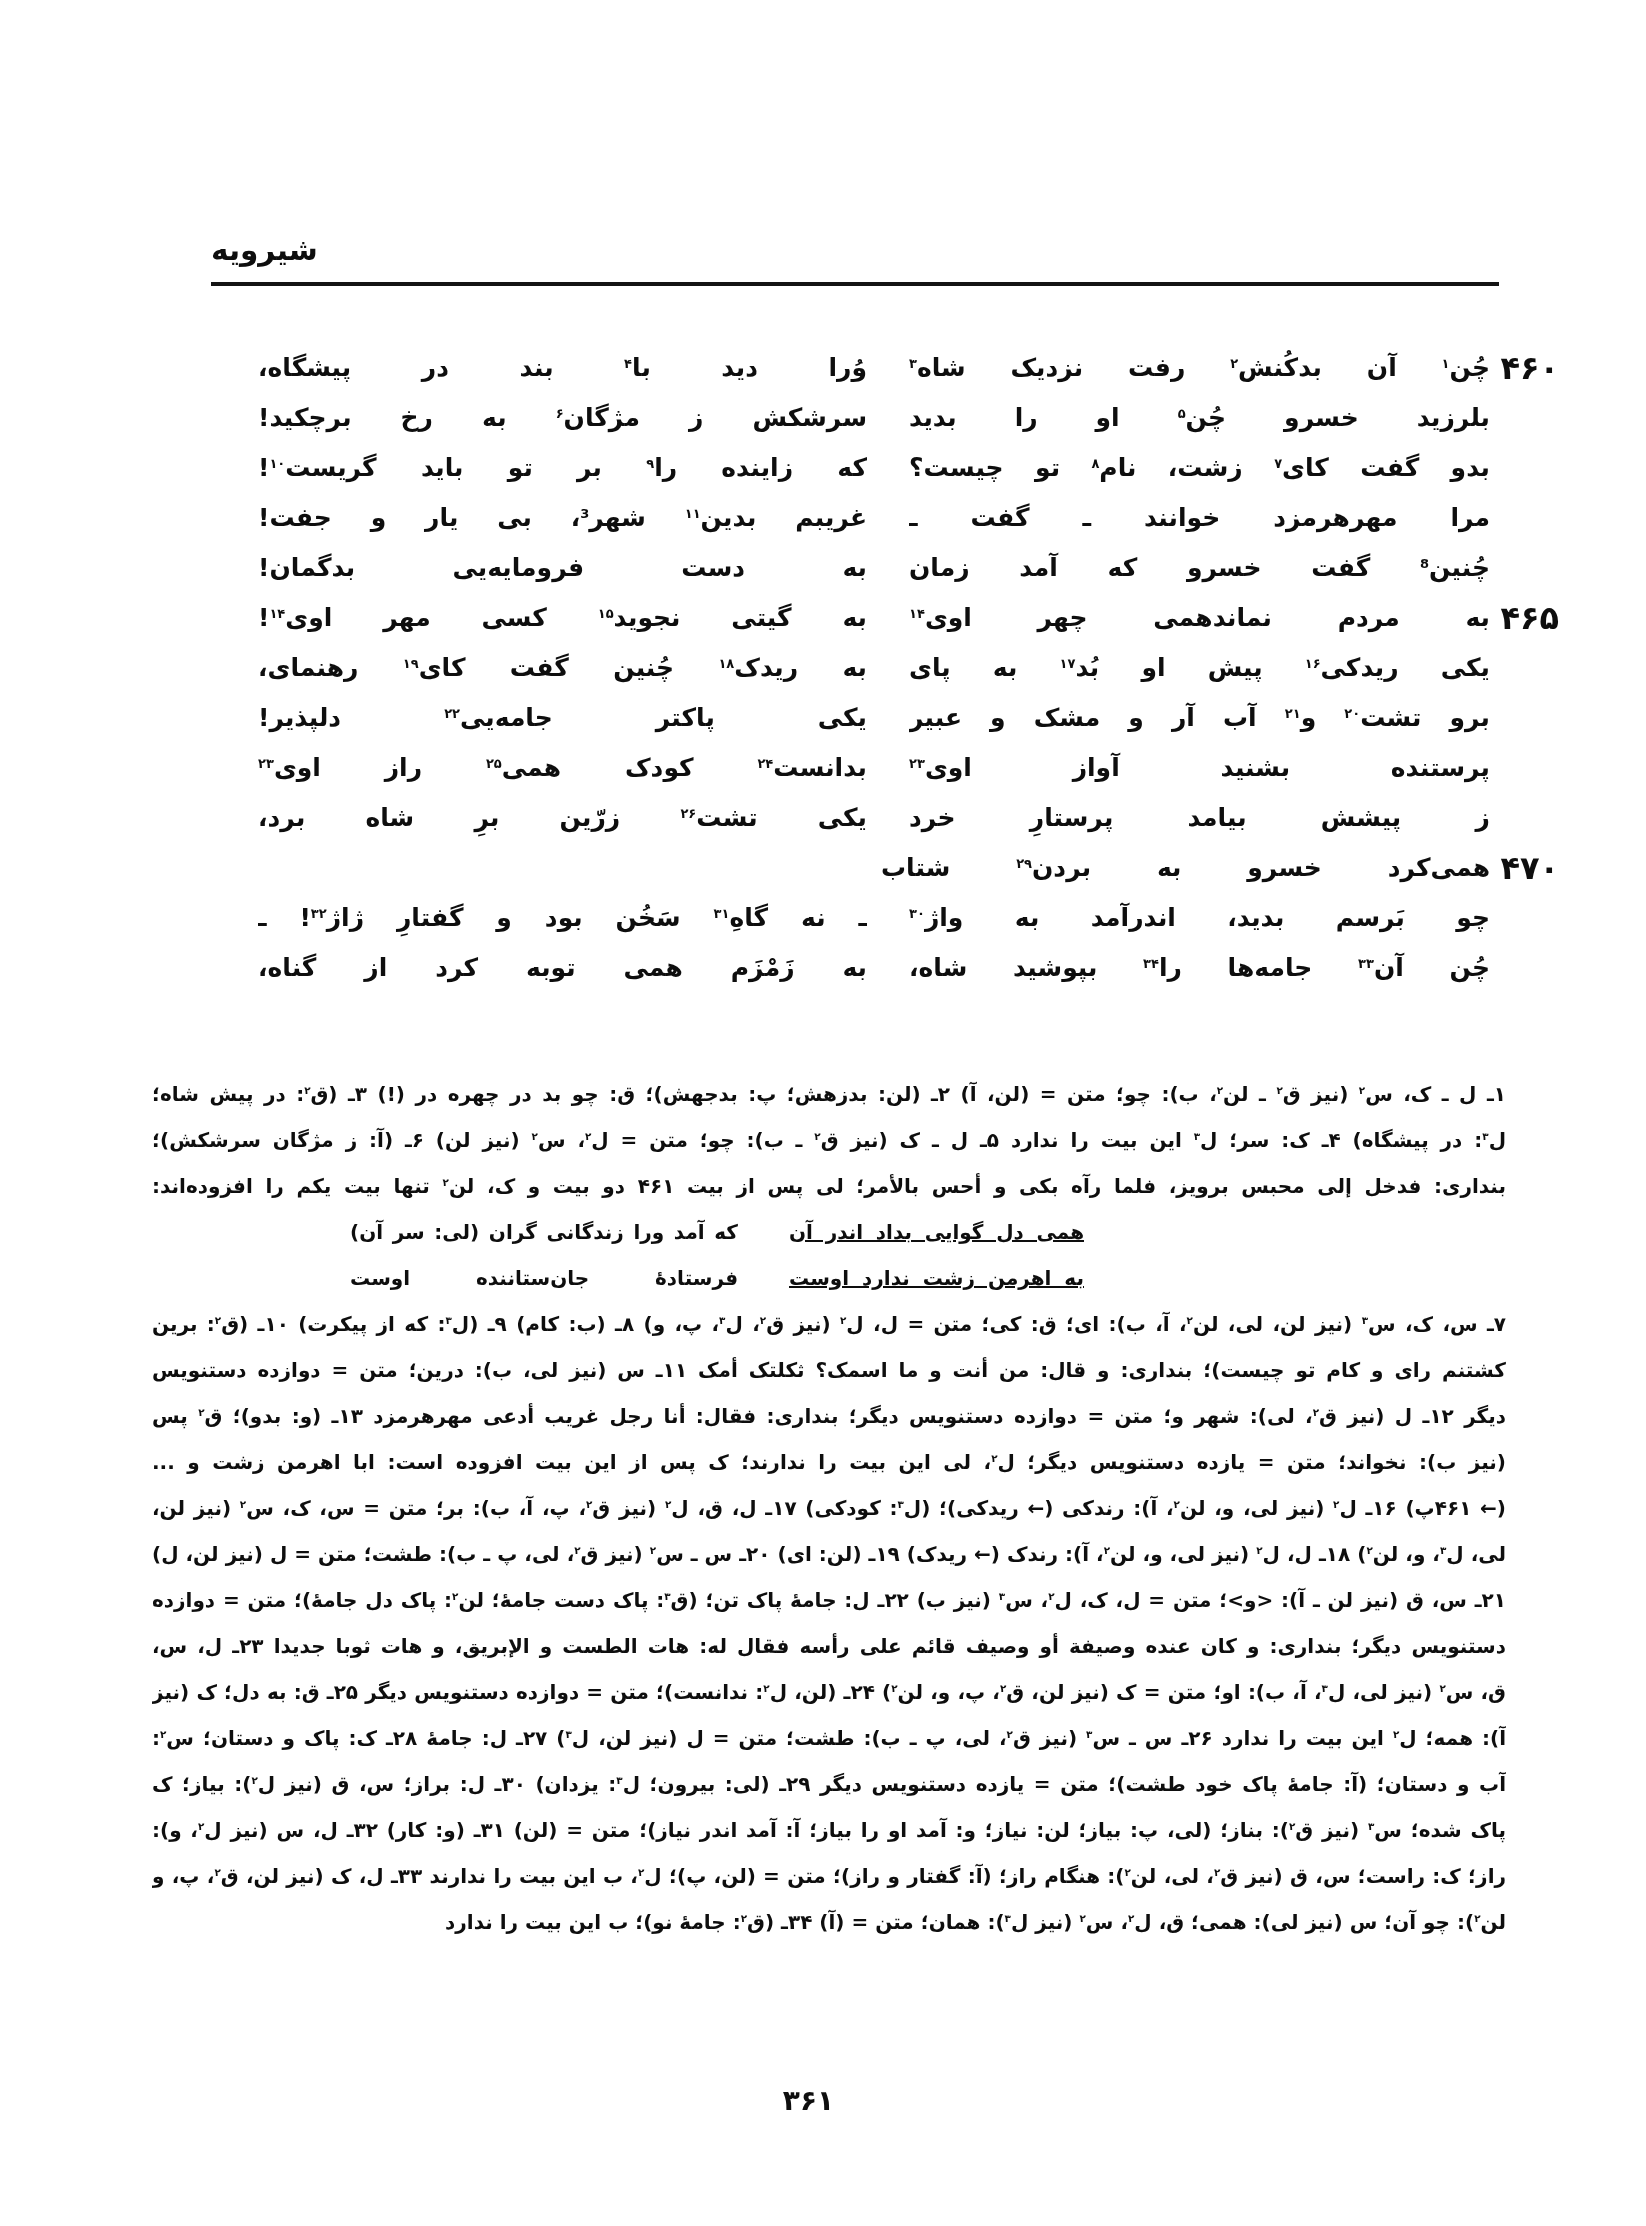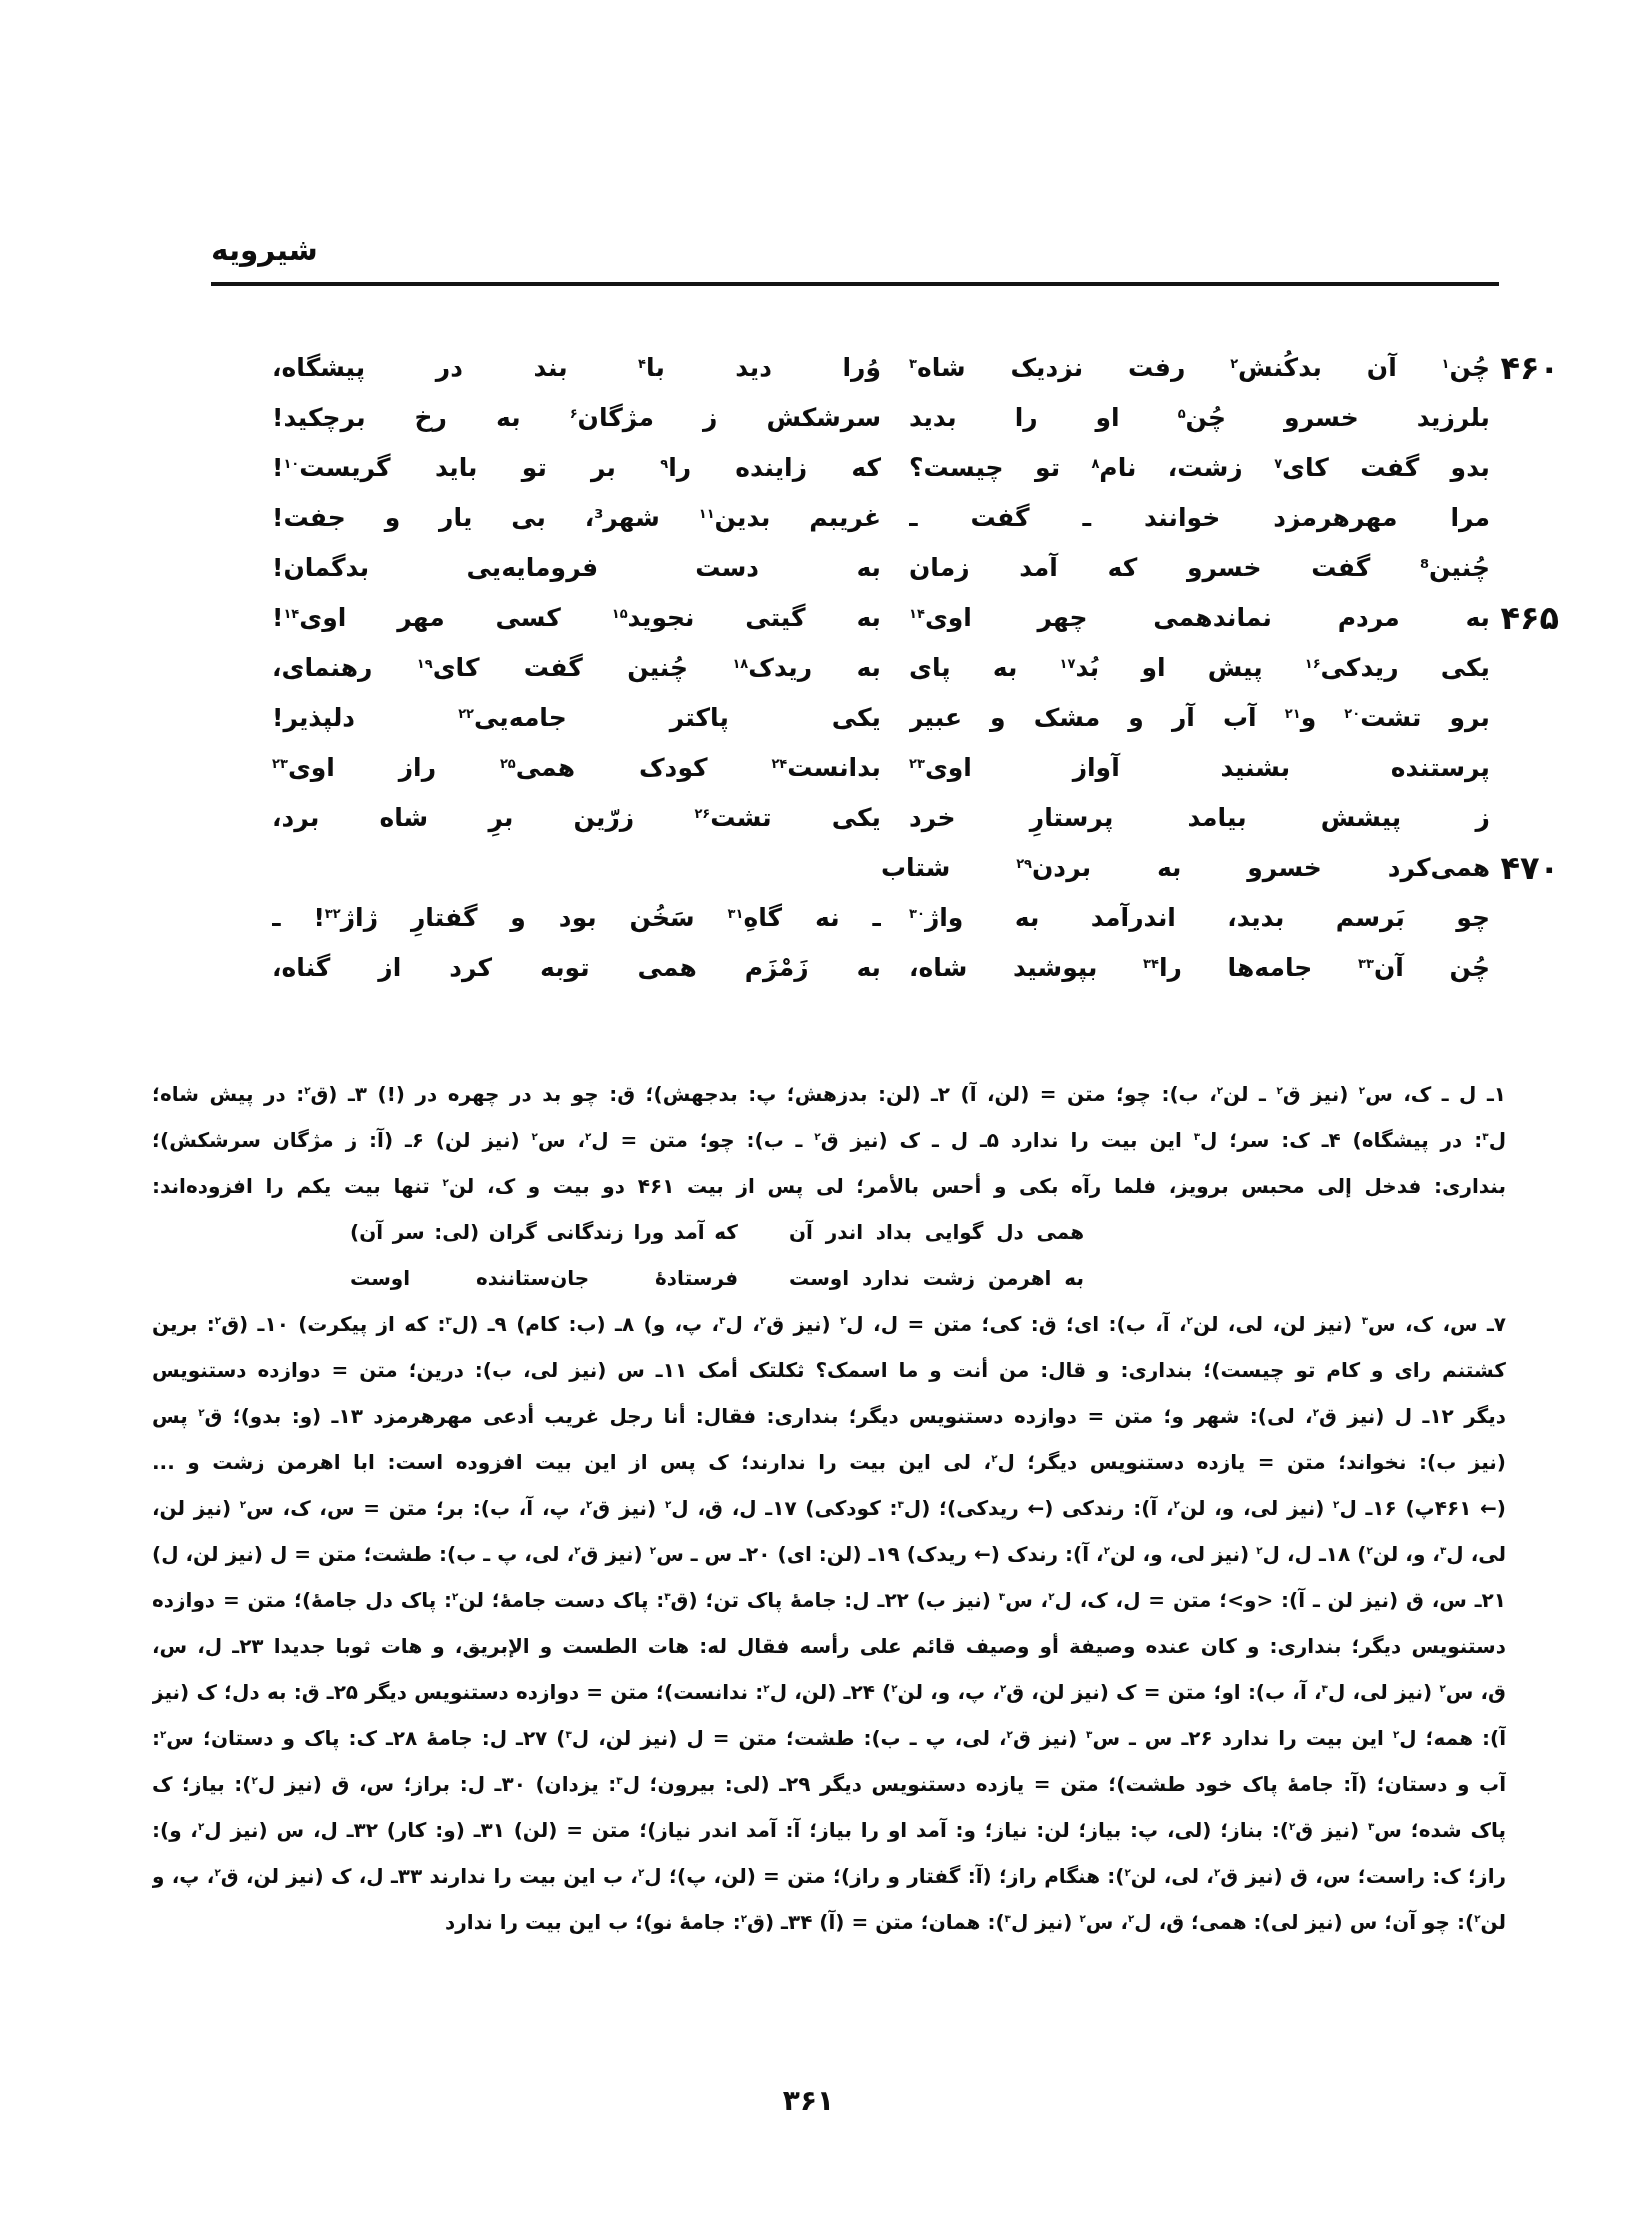--- a/index.html
+++ b/index.html
@@ -29,40 +29,40 @@
   .verse-row { display:flex; direction:rtl; height:50px; }
   .vnum {
     flex:0 0 69px; font-size:32px; font-weight:bold;
     line-height:50px; text-align:right;
   }
   .hemi {
     font-size:25px; font-weight:bold; line-height:50px;
     text-align:justify; text-align-last:justify;
     height:50px; overflow:hidden;
   }
-  .hemi-r { flex:0 0 581px; margin-left:28px; }
+  .hemi-r { flex:0 0 581px; margin-left:42px; }
   .hemi-l { flex:0 0 609px; }
   sup {
     font-size:0.52em; font-weight:bold;
     vertical-align:baseline; position:relative; top:-0.65em;
     line-height:0;
   }
   
   .apparatus { position:absolute; top:1071px; right:140px; width:1354px; }
   .app-line {
     font-size:20px; font-weight:bold; line-height:46px; height:46px;
     text-align:justify; text-align-last:justify; overflow:hidden;
   }
   .app-line.last { text-align-last:right; }
   .app-verse-row { display:flex; direction:rtl; height:46px; margin-right:422px; }
   .av {
     font-size:20px; font-weight:bold; line-height:46px; height:46px;
     text-align:justify; text-align-last:justify; overflow:hidden;
   }
-  .avr { flex:0 0 295px; margin-left:51px; }
+  .avr { flex:0 0 295px; margin-left:51px;text-decoration:underline; }
   .avl { flex:0 0 388px; }
   
   .page-number {
     position:absolute; left:784px; top:2084px; width:65px;
     font-size:28px; font-weight:bold; text-align:center;
   }
 </style>
 </head>
 <body>
 

